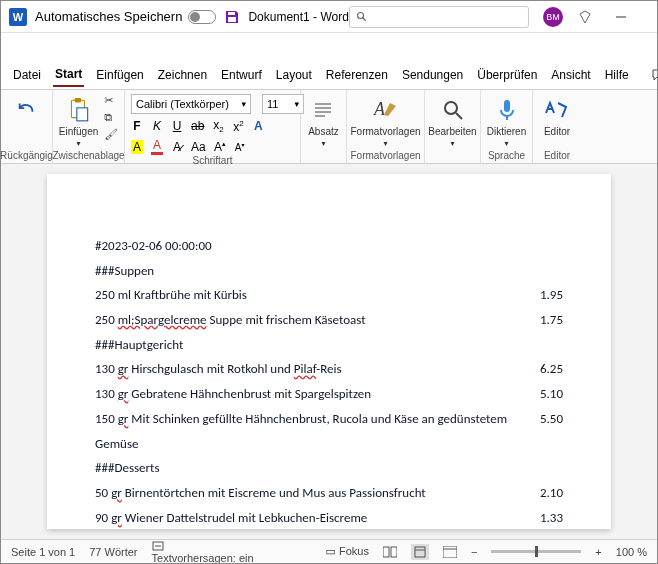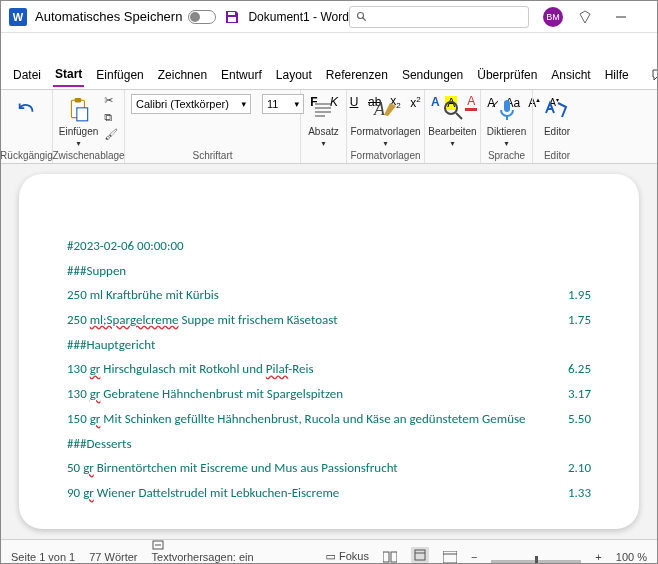--- a/index.html
+++ b/index.html
@@ -11,41 +11,41 @@
   .toggle { width: 28px; height: 14px; border-radius: 7px; border: 1px solid #888; position: relative; }
   .toggle::after { content:""; position:absolute; left:1px; top:1px; width:10px; height:10px; background:#888; border-radius:50%; }
   .save-icon { width:16px; height:16px; color:#7719aa; }
   .title-center { flex:1; }
   .title-right { display:flex; align-items:center; gap:14px; }
   .search-strip { height:22px; width:180px; border:1px solid #ccc; border-radius:3px; display:flex; align-items:center; padding:0 6px; gap:6px; color:#666; }
   .avatar { width:20px; height:20px; border-radius:50%; background:#881798; color:#fff; font-size:9px; display:flex; align-items:center; justify-content:center; }
   .win-btn { width:28px; height:20px; display:flex; align-items:center; justify-content:center; color:#333; }
   .menubar { height:30px; display:flex; align-items:center; gap:10px; padding:0 10px; border-bottom:1px solid #d0d0d0; font-size:12px;margin-top:27px; }
   .menubar .tab { padding:4px 2px; cursor:pointer; }
-  .menubar .tab.active { border-bottom:2px solid #a21caf; font-weight:600; }
+  .menubar .tab.active { border-bottom:2px solid #7f1d1d; font-weight:600; }
   .menubar .spacer { flex:1; }
   .ribbon { height:74px; display:flex; border-bottom:1px solid #d0d0d0; background:#fafafa; }
   .group { border-right:1px solid #e0e0e0; display:flex; flex-direction:column; align-items:center; padding:4px 6px 2px 6px; }
   .group-label { font-size:10px; color:#555; margin-top:auto; }
   .group-body { flex:1; display:flex; align-items:flex-start; gap:6px; }
   .big-btn { display:flex; flex-direction:column; align-items:center; gap:2px; font-size:10px; color:#333; padding-top:2px; }
   .big-btn .ico { width:28px; height:28px; display:flex; align-items:center; justify-content:center; }
   .mini-col { display:flex; flex-direction:column; gap:4px; font-size:11px; color:#444; }
   .font-row1 { display:flex; gap:4px; align-items:center; }
   .font-name { width:120px; height:20px; border:1px solid #bbb; background:#fff; font-size:11px; padding:0 4px; display:flex; align-items:center; justify-content:space-between; }
   .font-size { width:42px; height:20px; border:1px solid #bbb; background:#fff; font-size:11px; padding:0 4px; display:flex; align-items:center; justify-content:space-between;margin-left:7px; }
   .fmt-row { display:flex; gap:8px; align-items:center; font-size:12px; }
   .fmt-row span { min-width:12px; text-align:center; }
   .page-area { flex:1; background:#f3f3f3; overflow:auto; display:flex; justify-content:center; padding:10px 0; }
-  .page { width:620px; background:#fff; box-shadow:0 2px 6px rgba(0,0,0,.2); padding:60px 48px 40px 48px; font-family: Calibri, Arial, sans-serif; font-size:13px; color:#0f766e; line-height:1.9;border-radius:23px; }
+  .page { width:564px; background:#fff; box-shadow:0 2px 6px rgba(0,0,0,.2); padding:60px 48px 40px 48px; font-family: Calibri, Arial, sans-serif; font-size:13px; color:#0f172a; line-height:1.9; }
   .menu-row { display:flex; }
   .menu-left { flex:1; }
   .menu-price { width:50px; text-align:right; }
   .redsq { text-decoration: underline; text-decoration-color: #d13438; text-decoration-style: wavy; }
-  .statusbar { height:24px; border-top:1px solid #d0d0d0; display:flex; align-items:flex-end; font-size:11px; padding:0 10px; gap:14px; color:#444; background:#fafafa; }
+  .statusbar { height:24px; border-top:1px solid #d0d0d0; display:flex; align-items:center; font-size:11px; padding:0 10px; gap:14px; color:#444; background:#fafafa; }
   .statusbar .spacer { flex:1; }
   .zoom-slider { width:90px; height:3px; background:#bbb; position:relative; }
   .zoom-slider::after { content:""; position:absolute; left:44px; top:-4px; width:3px; height:11px; background:#555; }
   svg { display:block; }
 </style>
 </head>
 <body>
 
 <div class="titlebar">
   <div class="title-left">
@@ -139,21 +139,21 @@
       </div>
       <div class="mini-col">
         <span>✂</span>
         <span>⧉</span>
         <span>🖌</span>
       </div>
     </div>
     <div class="group-label">Zwischenablage</div>
   </div>
   <div class="group" style="width:176px;">
-    <div class="group-body" style="flex-direction:row; gap:4px; width:100%;">
+    <div class="group-body" style="flex-direction:column; gap:4px; width:100%;">
       <div class="font-row1">
         <div class="font-name">
             <span>Calibri (Textkörper)</span>
             <span style="font-size:9px;">▾</span>
           </div>
         <div class="font-size">
             <span>11</span>
             <span style="font-size:9px;">▾</span>
           </div>
       </div>
@@ -268,21 +268,21 @@
         <div class="menu-left">250 <span class="redsq">ml;Spargelcreme</span> Suppe mit frischem Käsetoast</div>
         <div class="menu-price">1.75</div>
       </div>
       <div>###Hauptgericht</div>
       <div class="menu-row">
         <div class="menu-left">130 <span class="redsq">gr</span>   Hirschgulasch mit Rotkohl und <span class="redsq">Pilaf</span>-Reis</div>
         <div class="menu-price">6.25</div>
       </div>
       <div class="menu-row">
         <div class="menu-left">130 <span class="redsq">gr</span>   Gebratene Hähnchenbrust mit Spargelspitzen</div>
-        <div class="menu-price">3.17</div>
+        <div class="menu-price">5.10</div>
       </div>
       <div class="menu-row">
         <div class="menu-left">150 <span class="redsq">gr</span>   Mit Schinken gefüllte Hähnchenbrust, Rucola und Käse an gedünstetem Gemüse</div>
         <div class="menu-price">5.50</div>
       </div>
       <div>###Desserts</div>
       <div class="menu-row">
         <div class="menu-left">50 <span class="redsq">gr</span>    Birnentörtchen mit Eiscreme und Mus aus Passionsfrucht</div>
         <div class="menu-price">2.10</div>
       </div>

